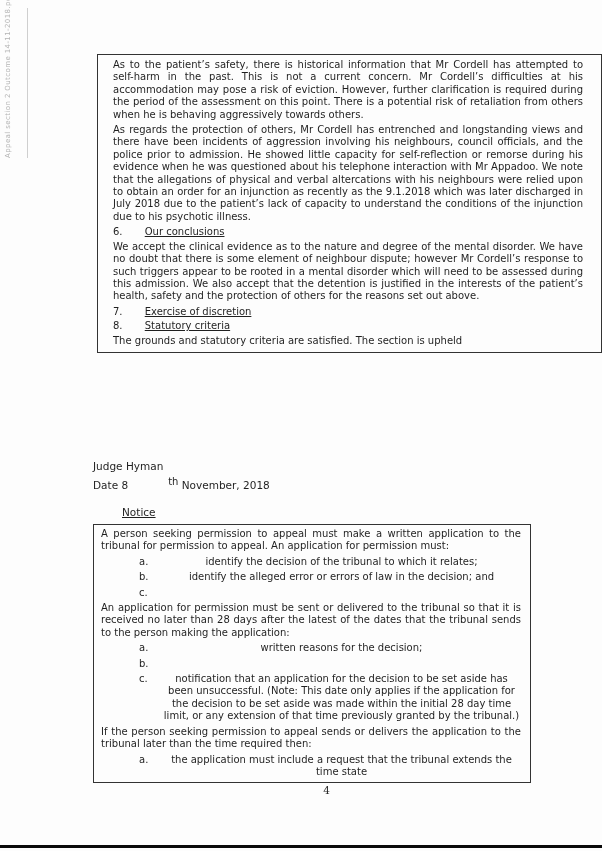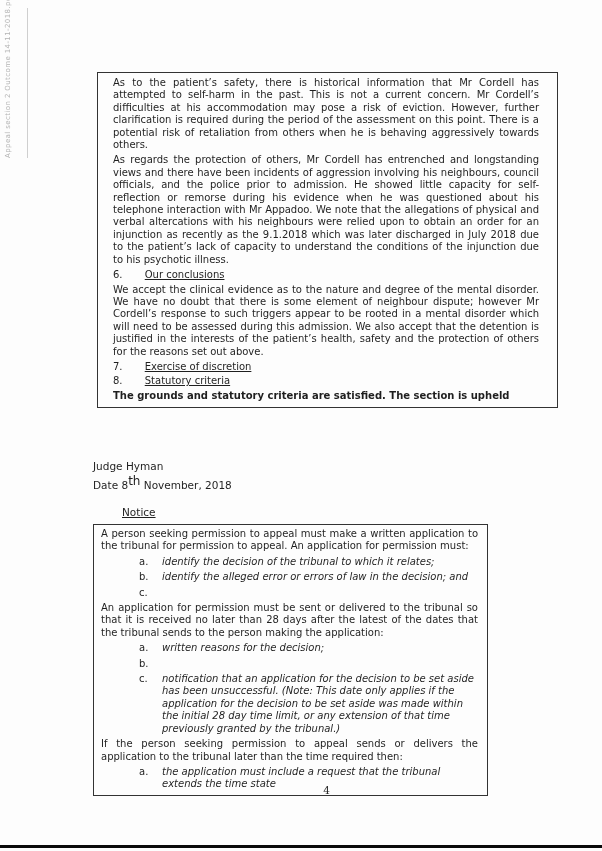--- a/index.html
+++ b/index.html
@@ -15,50 +15,50 @@
     position:absolute;left:4px;top:14px;height:144px;width:16px;
     writing-mode:vertical-rl;transform:rotate(180deg);
     font-size:7px;letter-spacing:.4px;color:#b4b4b4;
     text-align:center;white-space:nowrap;
   }
   .side-rule{
     position:absolute;left:27px;top:8px;width:1px;height:150px;background:#cfcfcf;
   }
   
   .decision-box{
-    position:absolute;left:97px;top:72px;width:461px;box-sizing:border-box;
+    position:absolute;left:97px;top:54px;width:505px;box-sizing:border-box;
     border:1.5px solid #333;
     padding:4px 18px 5px 15px;
     font-size:10px;line-height:12.4px;
   }
   .decision-box p{margin:0 0 3px 0;text-align:justify;}
-  .decision-box p:last-child{margin-bottom:0;font-weight:bold;}
+  .decision-box p:last-child{margin-bottom:0;}
   .sec-heading{margin:1px 0 2px 0;font-size:10px;line-height:12.4px;}
   .sec-heading .u{text-decoration:underline;margin-left:19px;}
   
   .signature{
     position:absolute;left:93px;top:457px;font-size:10.5px;line-height:19px;
   }
-  .signature sup{font-size:12px;vertical-align:super;line-height:0;}
+  .signature sup{font-size:10px;vertical-align:super;line-height:0;margin-left:40px;}
   
   .notice-heading{
     position:absolute;left:87px;top:506px;font-size:10.5px;text-decoration:underline;margin-left:35px;
   }
   
   .notice-box{
-    position:absolute;left:93px;top:524px;width:395px;box-sizing:border-box;
+    position:absolute;left:93px;top:524px;width:438px;box-sizing:border-box;
     border:1.5px solid #333;border-bottom-width:1.5px;
     padding:3px 9px 1px 7px;
     font-size:10px;line-height:12.4px;
   }
   .notice-box p{margin:0 0 3px 0;text-align:justify;}
   .nlist{margin:0 0 3px 0;}
   .nlist .li{display:flex;margin:0 0 3px 0;padding-left:38px;}
   .nlist .li .marker{width:23px;flex-shrink:0;}
-  .nlist .li .li-text{flex:1;text-align:left;font-style:italic;}
+  .nlist .li .li-text{flex:1;text-align:center;}
   
   .page-number{
     position:absolute;left:93px;top:784px;width:467px;text-align:center;
     font-size:10.5px;font-family:"DejaVu Serif","Liberation Serif",serif;
   }
   .bottom-bar{
     position:absolute;left:0;top:845px;width:602px;height:3px;background:#0a0a0a;
   }
 </style>
 </head>

